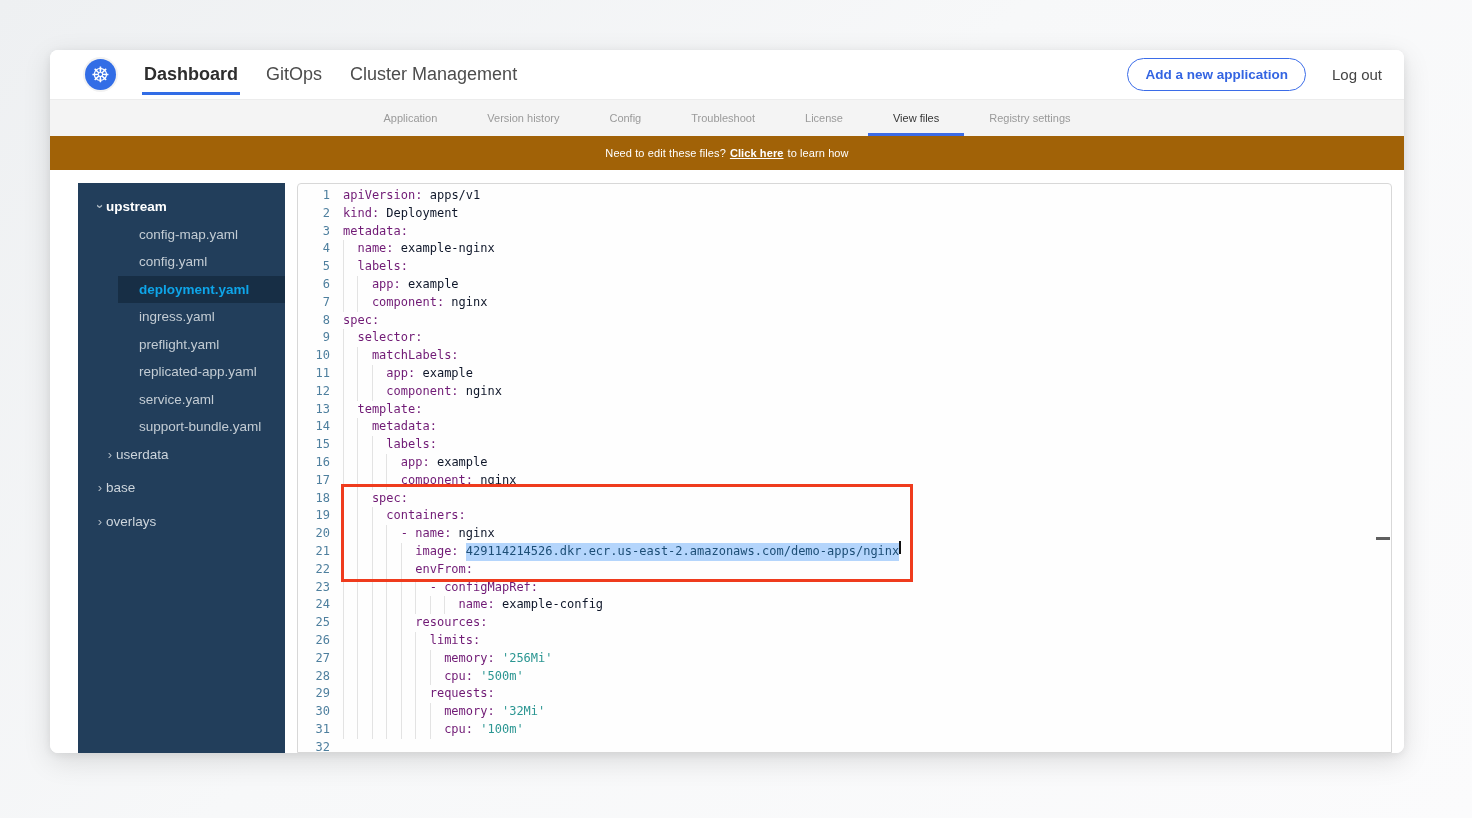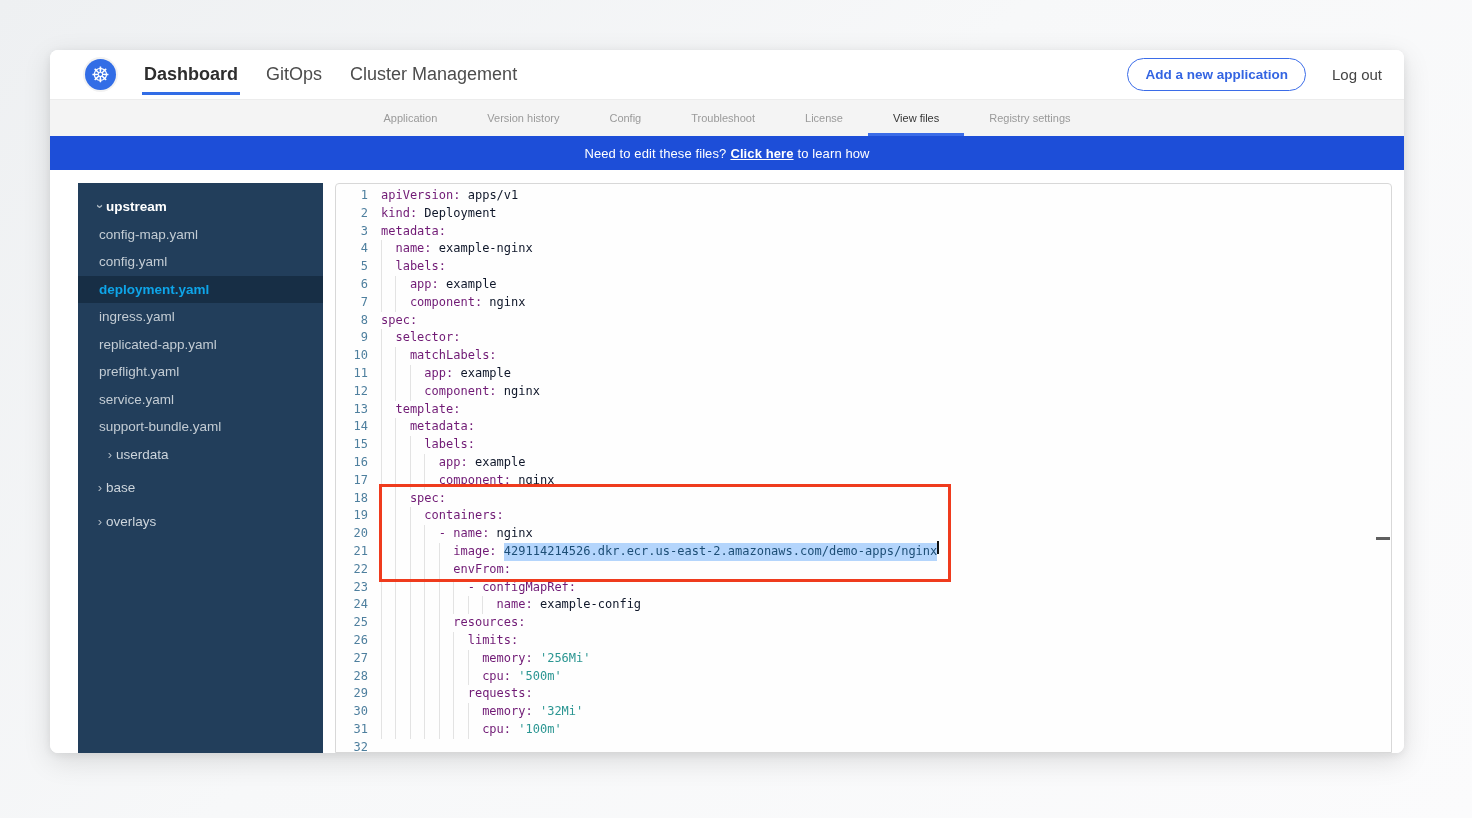--- a/index.html
+++ b/index.html
@@ -38,37 +38,37 @@
   .logout { align-self:center; font-size:15px; color:#444; cursor:pointer; padding-right:2px; white-space:nowrap; }
   
   .subnav { height:36px; background:#f4f4f4; display:flex; justify-content:center; align-items:stretch; flex:0 0 auto; }
   .subtab {
     display:flex; align-items:center; padding:0 25px; font-size:11px; color:#9a9a9a;
     cursor:pointer; border-bottom:3px solid transparent; padding-top:3px; white-space:nowrap;text-align:right;
   }
   .subtab.active { color:#363636; border-bottom-color:#3b6ce8; }
   
   .banner {
-    height:34px; background:#1d4ed8; color:#fff; display:flex; align-items:center; justify-content:center;
-    font-size:13px; flex:0 0 auto; letter-spacing:.1px;
+    height:34px; background:#a16207; color:#fff; display:flex; align-items:center; justify-content:center;
+    font-size:11px; flex:0 0 auto; letter-spacing:.1px;
   }
   .banner a { color:#fff; font-weight:bold; text-decoration:underline; margin:0 4px; cursor:pointer; }
   
   .content { flex:1; display:flex; padding:13px 12px 0 28px; background:#fff; min-height:0; }
   
   .filetree {
-    width:245px; flex:0 0 auto; background:#223e5b; color:#c3ccd4;
+    width:207px; flex:0 0 auto; background:#223e5b; color:#c3ccd4;
     padding-top:10px; font-size:13.5px; overflow:hidden;
   }
   .tree-item { display:flex; align-items:center; height:27.5px; cursor:pointer; white-space:nowrap; }
   .tree-item .chev { width:12px; font-size:13px; color:#aeb9c3; display:inline-block; text-align:center; flex:0 0 auto; }
   .chev.down { transform:rotate(90deg); }
   .tree-item.kind-group { padding-left:16px; font-weight:bold; color:#fff; }
   .tree-item.kind-group.plain { font-weight:normal; color:#cdd5dc; }
-  .tree-item.kind-file { padding-left:21px; }
+  .tree-item.kind-file { padding-left:21px;margin-left:40px; }
   .tree-item.kind-folder { padding-left:26px; color:#cdd5dc; }
   .tree-item.spaced { margin-top:6px; }
   .tree-item.selected { background:#172e45; color:#0ea5e9; font-weight:bold; }
   
   .editor {
     flex:1; margin-left:12px; border:1px solid #d8d8d8; border-radius:4px 4px 0 0;
     background:#fefefe; position:relative; overflow:hidden;
     font-family:"DejaVu Sans Mono", monospace; font-size:12px;
   }
   .code-lines { padding-top:3px; }
@@ -134,24 +134,24 @@
         <div class="tree-item kind-file">
           <span>config.yaml</span>
         </div>
         <div class="tree-item kind-file selected">
           <span>deployment.yaml</span>
         </div>
         <div class="tree-item kind-file">
           <span>ingress.yaml</span>
         </div>
         <div class="tree-item kind-file">
+          <span>preflight.yaml</span>
+        </div>
+        <div class="tree-item kind-file">
           <span>replicated-app.yaml</span>
-        </div>
-        <div class="tree-item kind-file">
-          <span>preflight.yaml</span>
         </div>
         <div class="tree-item kind-file">
           <span>service.yaml</span>
         </div>
         <div class="tree-item kind-file">
           <span>support-bundle.yaml</span>
         </div>
         <div class="tree-item kind-folder">
           <span class="chev">›</span>
           <span> userdata</span>

